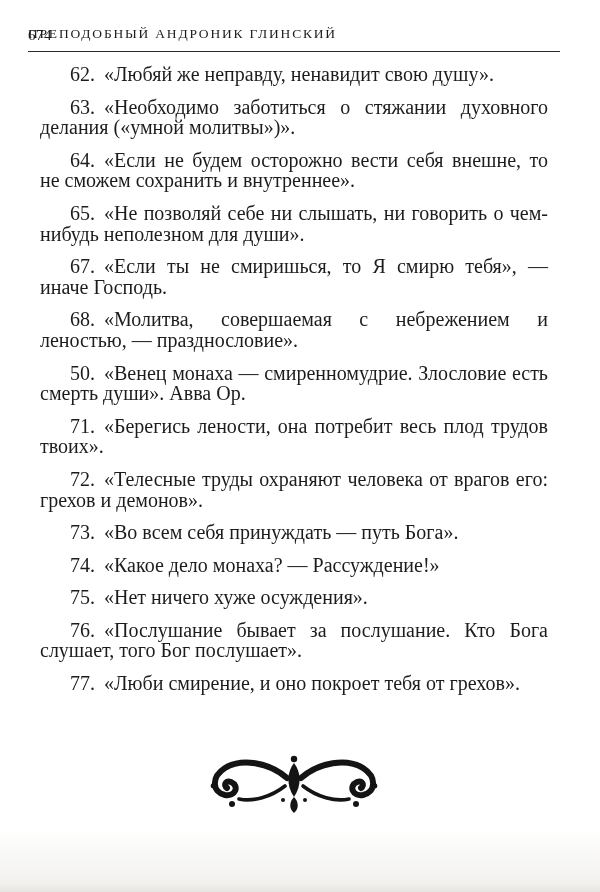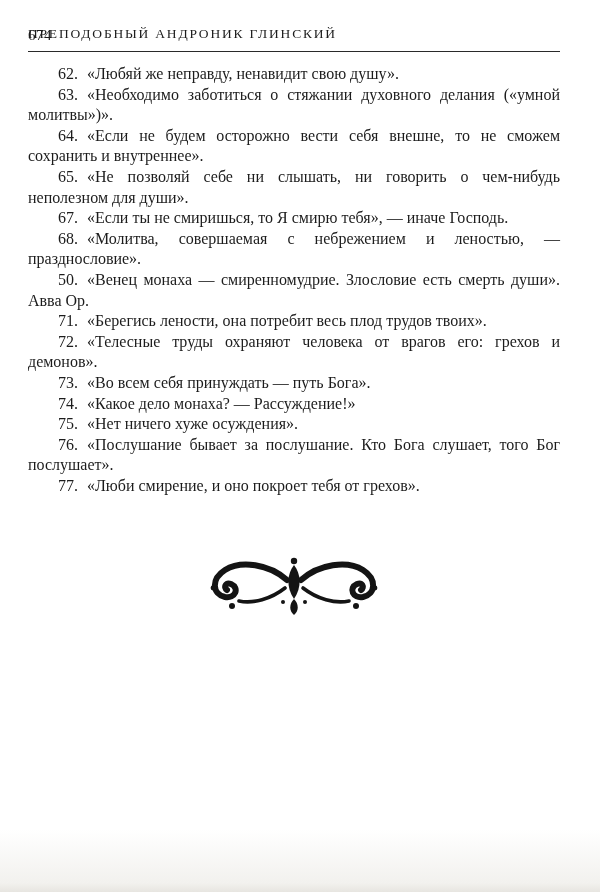--- a/index.html
+++ b/index.html
@@ -25,22 +25,22 @@
     font-size: 13.5px;
     letter-spacing: 1.8px;
     white-space: nowrap;
   }
   .rule {
     border: 0;
     border-top: 1.4px solid #2a2a2a;
     margin: 5px 0 12px 0;
   }
   .quotes p.item {
-    margin: 0;
-    font-size: 16px;
+    margin: 12px;
+    font-size: 20px;
     line-height: 20.6px;
     text-align: justify;
     text-indent: 30px;
   }
   .quotes .num { padding-right: 9px; }
   .ornament-wrap {
     margin-top: 58px;
     text-align: center;
   }
   .ornament-wrap svg { display: inline-block; }

